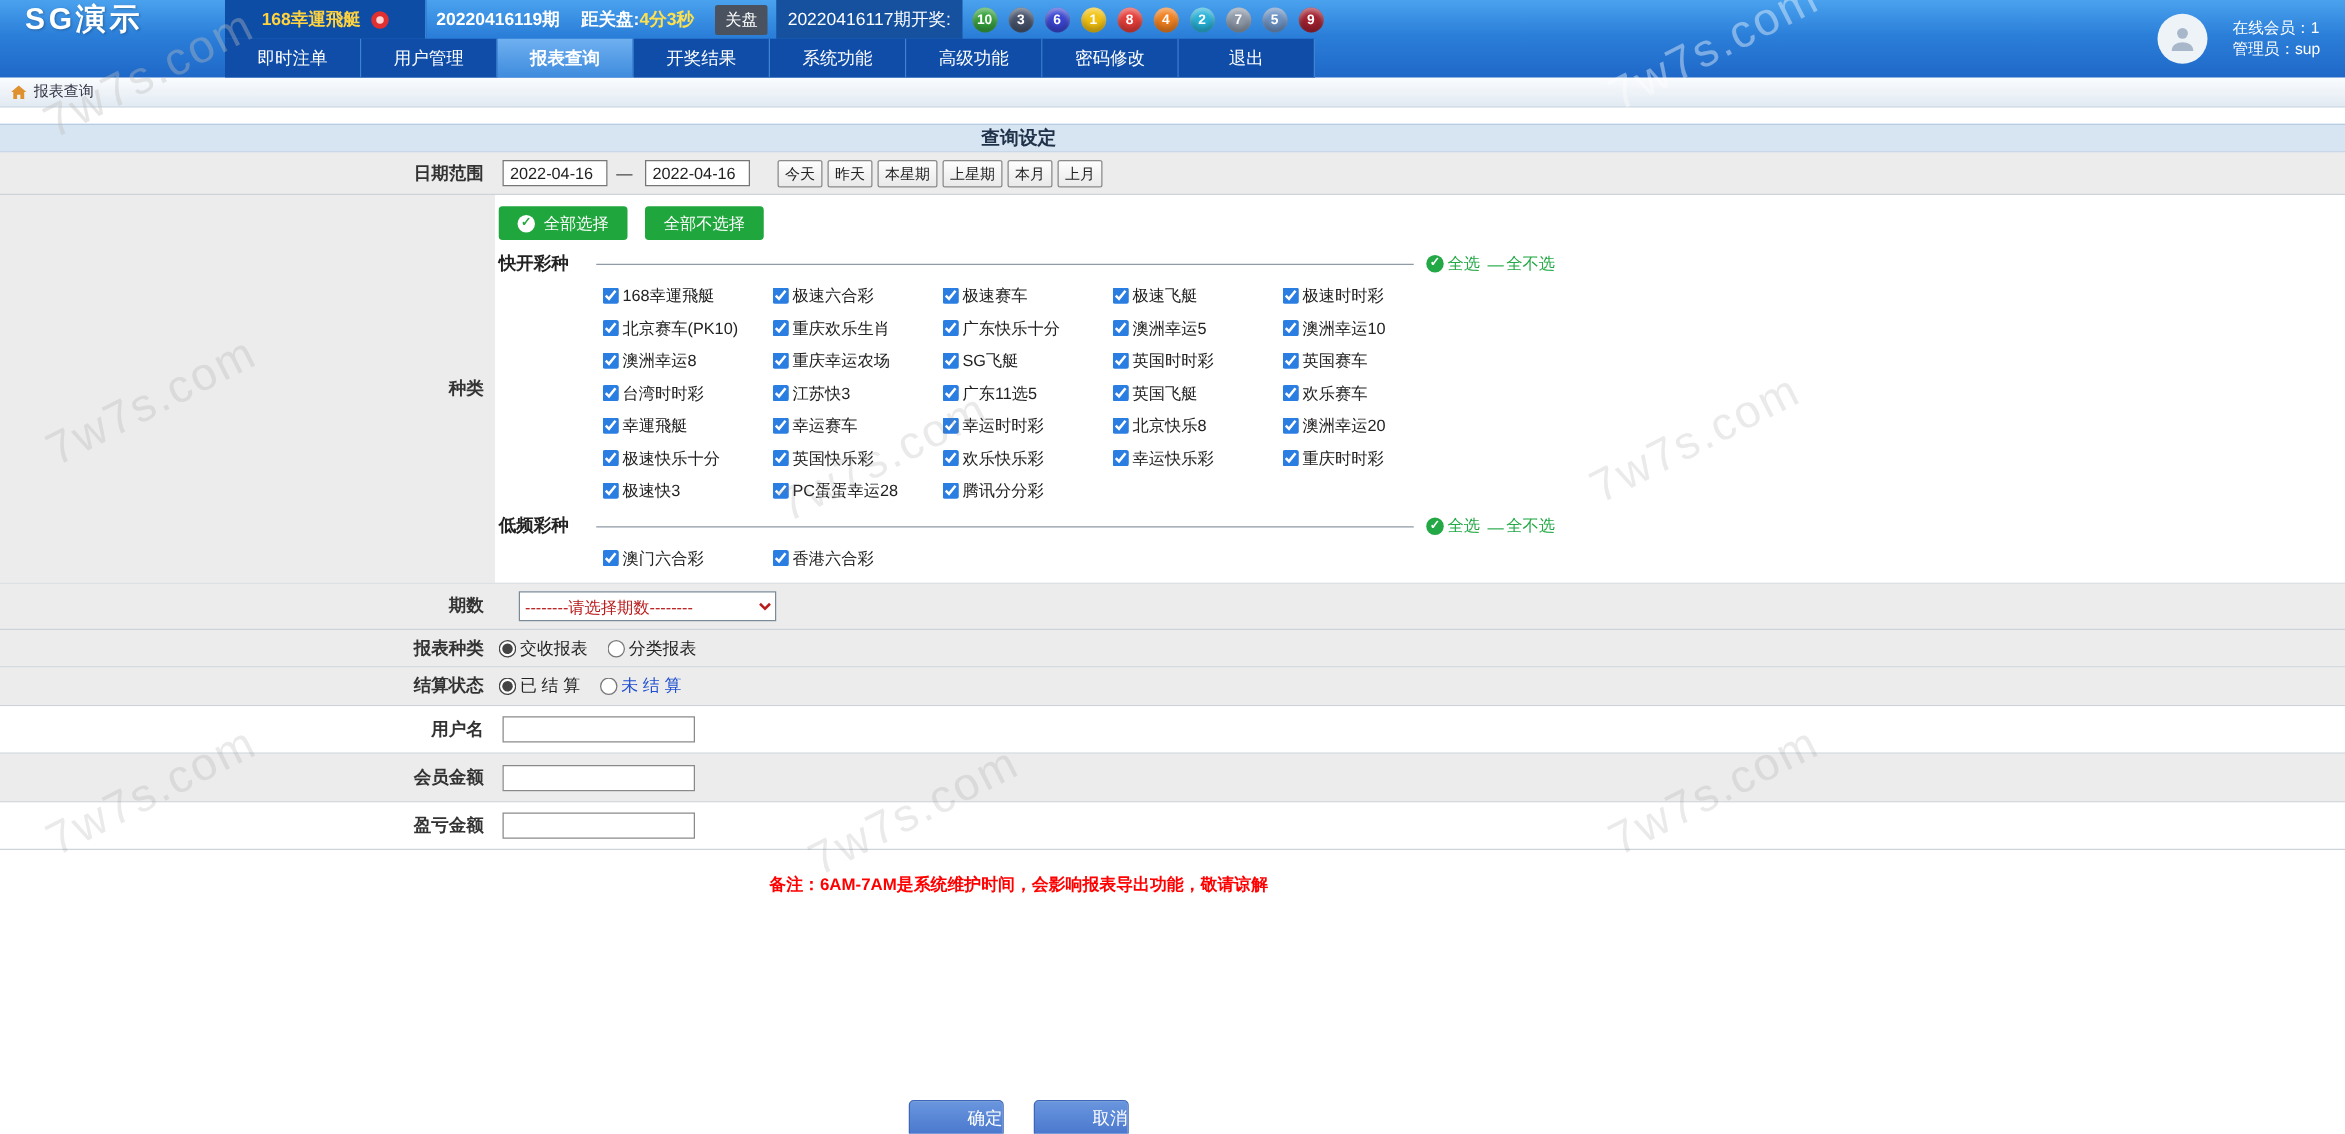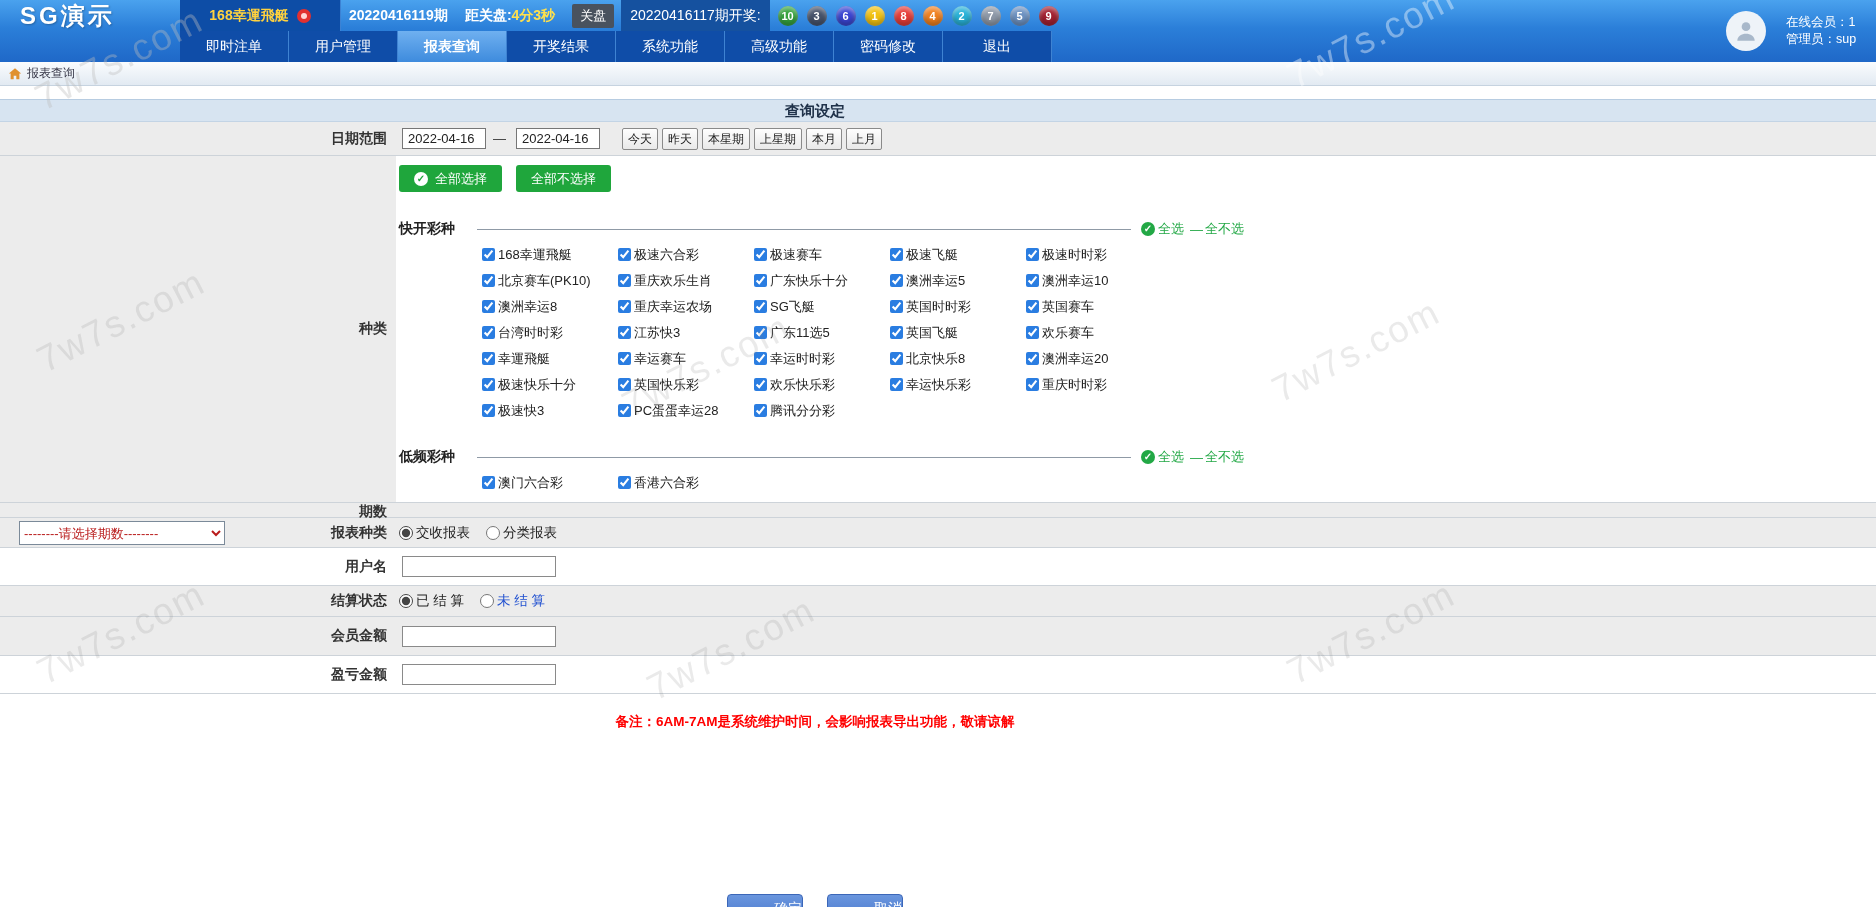--- a/index.html
+++ b/index.html
@@ -64,42 +64,42 @@
   .title-row .center-zone { line-height:21px; font-size:15px; font-weight:bold; color:#20324a; }
 
   .frow { display:flex; border-bottom:1px solid #cdd3d9; }
   .flabel { width:396px; flex:none; display:flex; align-items:center; justify-content:flex-end;
           padding-right:9px; font-size:14px; font-weight:bold; color:#333; }
   .fcontent { flex:1; display:flex; align-items:center; padding-left:3px; }
   .gray  { background:#ececec; }
   .white { background:#fff; }
 
   .r-date   { height:34px; }
-  .r-period { height:15px;flex-direction:column; }
+  .r-period { height:37px; }
   .r-report { height:30px; }
   .r-settle { height:31px; }
   .r-user   { height:38px; }
   .r-member { height:39px; }
   .r-profit { height:38px; }
 
   .date-input { width:84px; height:21px; border:1px solid #767676; font-size:13px; padding:0 5px; margin-left:3px; background:#fff; color:#222; }
   .dash { margin:0 7px; color:#333; font-size:13px; }
   .quick-btns { display:flex; gap:4px; margin-left:22px; }
   .quick-btn { font-size:12px; padding:2px 5px; height:22px; border:1px solid #8a8a8a;
           background:linear-gradient(#fefefe,#e9e9e9); border-radius:2px; color:#222; cursor:pointer; }
 
   .cat-content { flex-direction:column; align-items:flex-start; padding:9px 0 10px 3px; }
   .green-btns { display:flex; }
   .green-btn { display:inline-flex; align-items:center; gap:7px; background:#1fa63c; color:#fff; border:none;
           border-radius:3px; font-size:13px; height:27px; padding:0 15px; margin-right:14px; cursor:pointer; }
   .circle-check { width:14px; height:14px; border-radius:50%; font-size:10px; line-height:14px;
           text-align:center; font-weight:bold; display:inline-block; flex:none; }
   .circle-check.white { background:#fff; color:#1fa63c; }
   .circle-check.green { background:#22a845; color:#fff; margin-right:3px; }
-  .cat-section { width:845px; margin-top:28px; }
+  .cat-section { width:845px; margin-top:10px; }
   .sec-head { display:flex; align-items:center; height:18px; }
   .sec-title { font-size:14px; font-weight:bold; color:#222; flex:none; }
   .sec-line { flex:1; height:0; border-top:1px solid #8f9aa6; margin:0 10px 0 22px; }
   .sel-links { display:flex; align-items:center; font-size:13px; color:#22a845; flex:none; }
   .green-link { color:#22a845; cursor:pointer; text-decoration:none; }
   .dash2 { margin:0 2px 0 6px; color:#22a845; }
   .cb-grid { display:grid; grid-template-columns:repeat(5,136px); row-gap:7px; margin:7px 0 0 83px; }
   .cb-item { display:flex; align-items:center; font-size:13px; color:#222; height:19px; cursor:pointer; }
   .cb-item input { width:13px; height:13px; margin:0 3px 0 0; accent-color:#2a7de1; }
 
@@ -474,41 +474,41 @@
         <input type="radio" name="report" checked="checked" style="">
         <span>交收报表</span>
       </label>
       <label class="radio-opt">
         <input type="radio" name="report" style="">
         <span>分类报表</span>
       </label>
     </div>
   </div>
 
-  <div class="frow r-user white">
-    <div class="flabel">用户名</div>
-    <div class="fcontent">
-      <input type="text" class="text-input" style="">
-    </div>
-  </div>
-
   <div class="frow r-settle gray">
     <div class="flabel">结算状态</div>
     <div class="fcontent">
       <label class="radio-opt">
         <input type="radio" name="settle" checked="checked" style="">
         <span>已 结 算</span>
       </label>
       <label class="radio-opt">
         <input type="radio" name="settle" style="">
         <span class="blue-text">未 结 算</span>
       </label>
     </div>
   </div>
 
+  <div class="frow r-user white">
+    <div class="flabel">用户名</div>
+    <div class="fcontent">
+      <input type="text" class="text-input" style="">
+    </div>
+  </div>
+
   <div class="frow r-member gray">
     <div class="flabel">会员金额</div>
     <div class="fcontent">
       <input type="text" class="text-input" style="">
     </div>
   </div>
 
   <div class="frow r-profit white">
     <div class="flabel">盈亏金额</div>
     <div class="fcontent">

